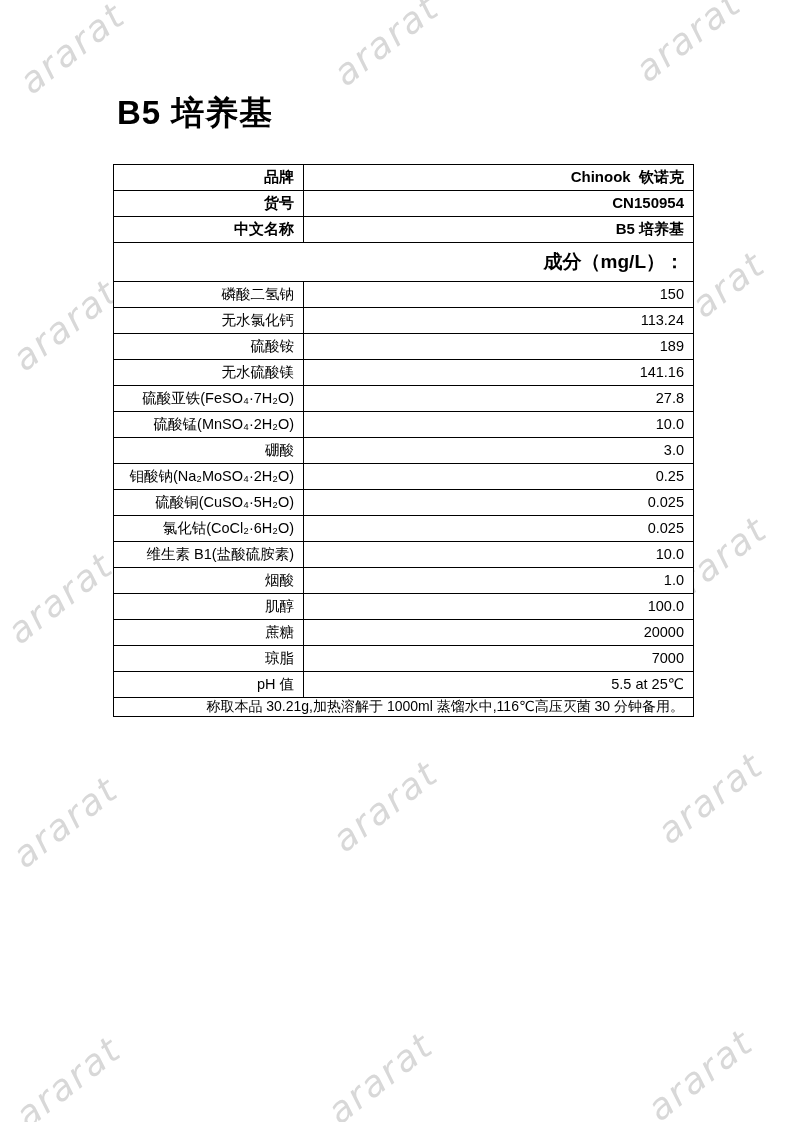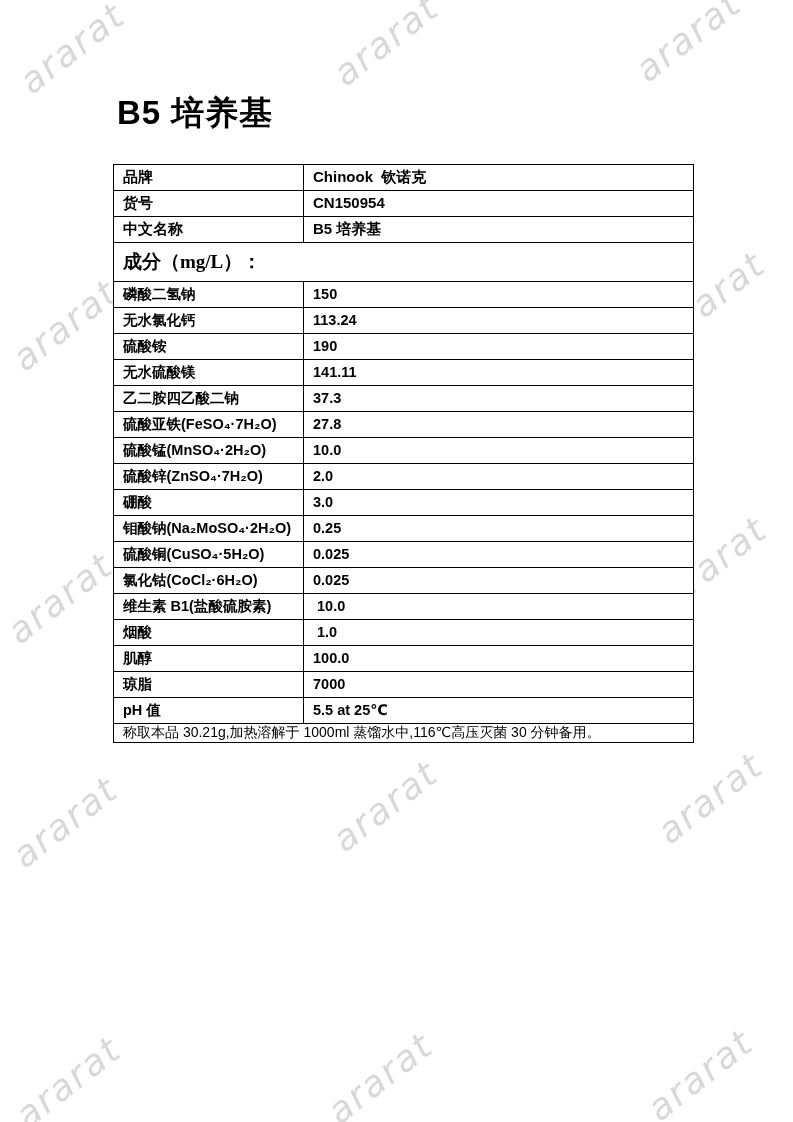--- a/index.html
+++ b/index.html
@@ -45,24 +45,25 @@
     background:#fff;
   }
   table.spec td {
     border:1px solid #000;
     padding:0 9px;
     vertical-align:middle;
     font-size:14.5px;
     line-height:1.25;
     white-space:pre-wrap;
     overflow:hidden;
+    text-align:right;
   }
   tr.info-row td { height:26px; font-weight:bold; font-size:15px; }
-  tr.section-row td { height:39px; font-size:19px; font-weight:bold;font-family:Liberation Serif, serif; }
-  tr.comp-row td { height:26px; font-weight:bold; }
+  tr.section-row td { height:39px; font-size:19px; font-weight:bold; }
+  tr.comp-row td { height:26px; font-weight:normal; }
   tr.note-row td { height:16px; font-size:14px; font-weight:normal; }
 </style>
 </head>
 <body>
 
 <div class="page">
 
   <div>
     <div class="wm" style="left:72px;top:48px">ararat</div>
     <div class="wm" style="left:386px;top:40px">ararat</div>
@@ -111,41 +112,33 @@
         <tr class="comp-row">
           <td>磷酸二氢钠</td>
           <td>150</td>
         </tr>
         <tr class="comp-row">
           <td>无水氯化钙</td>
           <td>113.24</td>
         </tr>
         <tr class="comp-row">
           <td>硫酸铵</td>
-          <td>190</td>
+          <td>189</td>
         </tr>
         <tr class="comp-row">
           <td>无水硫酸镁</td>
-          <td>141.11</td>
-        </tr>
-        <tr class="comp-row">
-          <td>乙二胺四乙酸二钠</td>
-          <td>37.3</td>
+          <td>141.16</td>
         </tr>
         <tr class="comp-row">
           <td>硫酸亚铁(FeSO₄·7H₂O)</td>
           <td>27.8</td>
         </tr>
         <tr class="comp-row">
           <td>硫酸锰(MnSO₄·2H₂O)</td>
           <td>10.0</td>
-        </tr>
-        <tr class="comp-row">
-          <td>硫酸锌(ZnSO₄·7H₂O)</td>
-          <td>2.0</td>
         </tr>
         <tr class="comp-row">
           <td>硼酸</td>
           <td>3.0</td>
         </tr>
         <tr class="comp-row">
           <td>钼酸钠(Na₂MoSO₄·2H₂O)</td>
           <td>0.25</td>
         </tr>
         <tr class="comp-row">
@@ -162,20 +155,24 @@
         </tr>
         <tr class="comp-row">
           <td>烟酸</td>
           <td> 1.0</td>
         </tr>
         <tr class="comp-row">
           <td>肌醇</td>
           <td>100.0</td>
         </tr>
         <tr class="comp-row">
+          <td>蔗糖</td>
+          <td>20000</td>
+        </tr>
+        <tr class="comp-row">
           <td>琼脂</td>
           <td>7000</td>
         </tr>
         <tr class="comp-row">
           <td>pH 值</td>
           <td>5.5 at 25℃</td>
         </tr>
 
         <tr class="note-row">
           <td colspan="2">称取本品 30.21g,加热溶解于 1000ml 蒸馏水中,116℃高压灭菌 30 分钟备用。</td>

